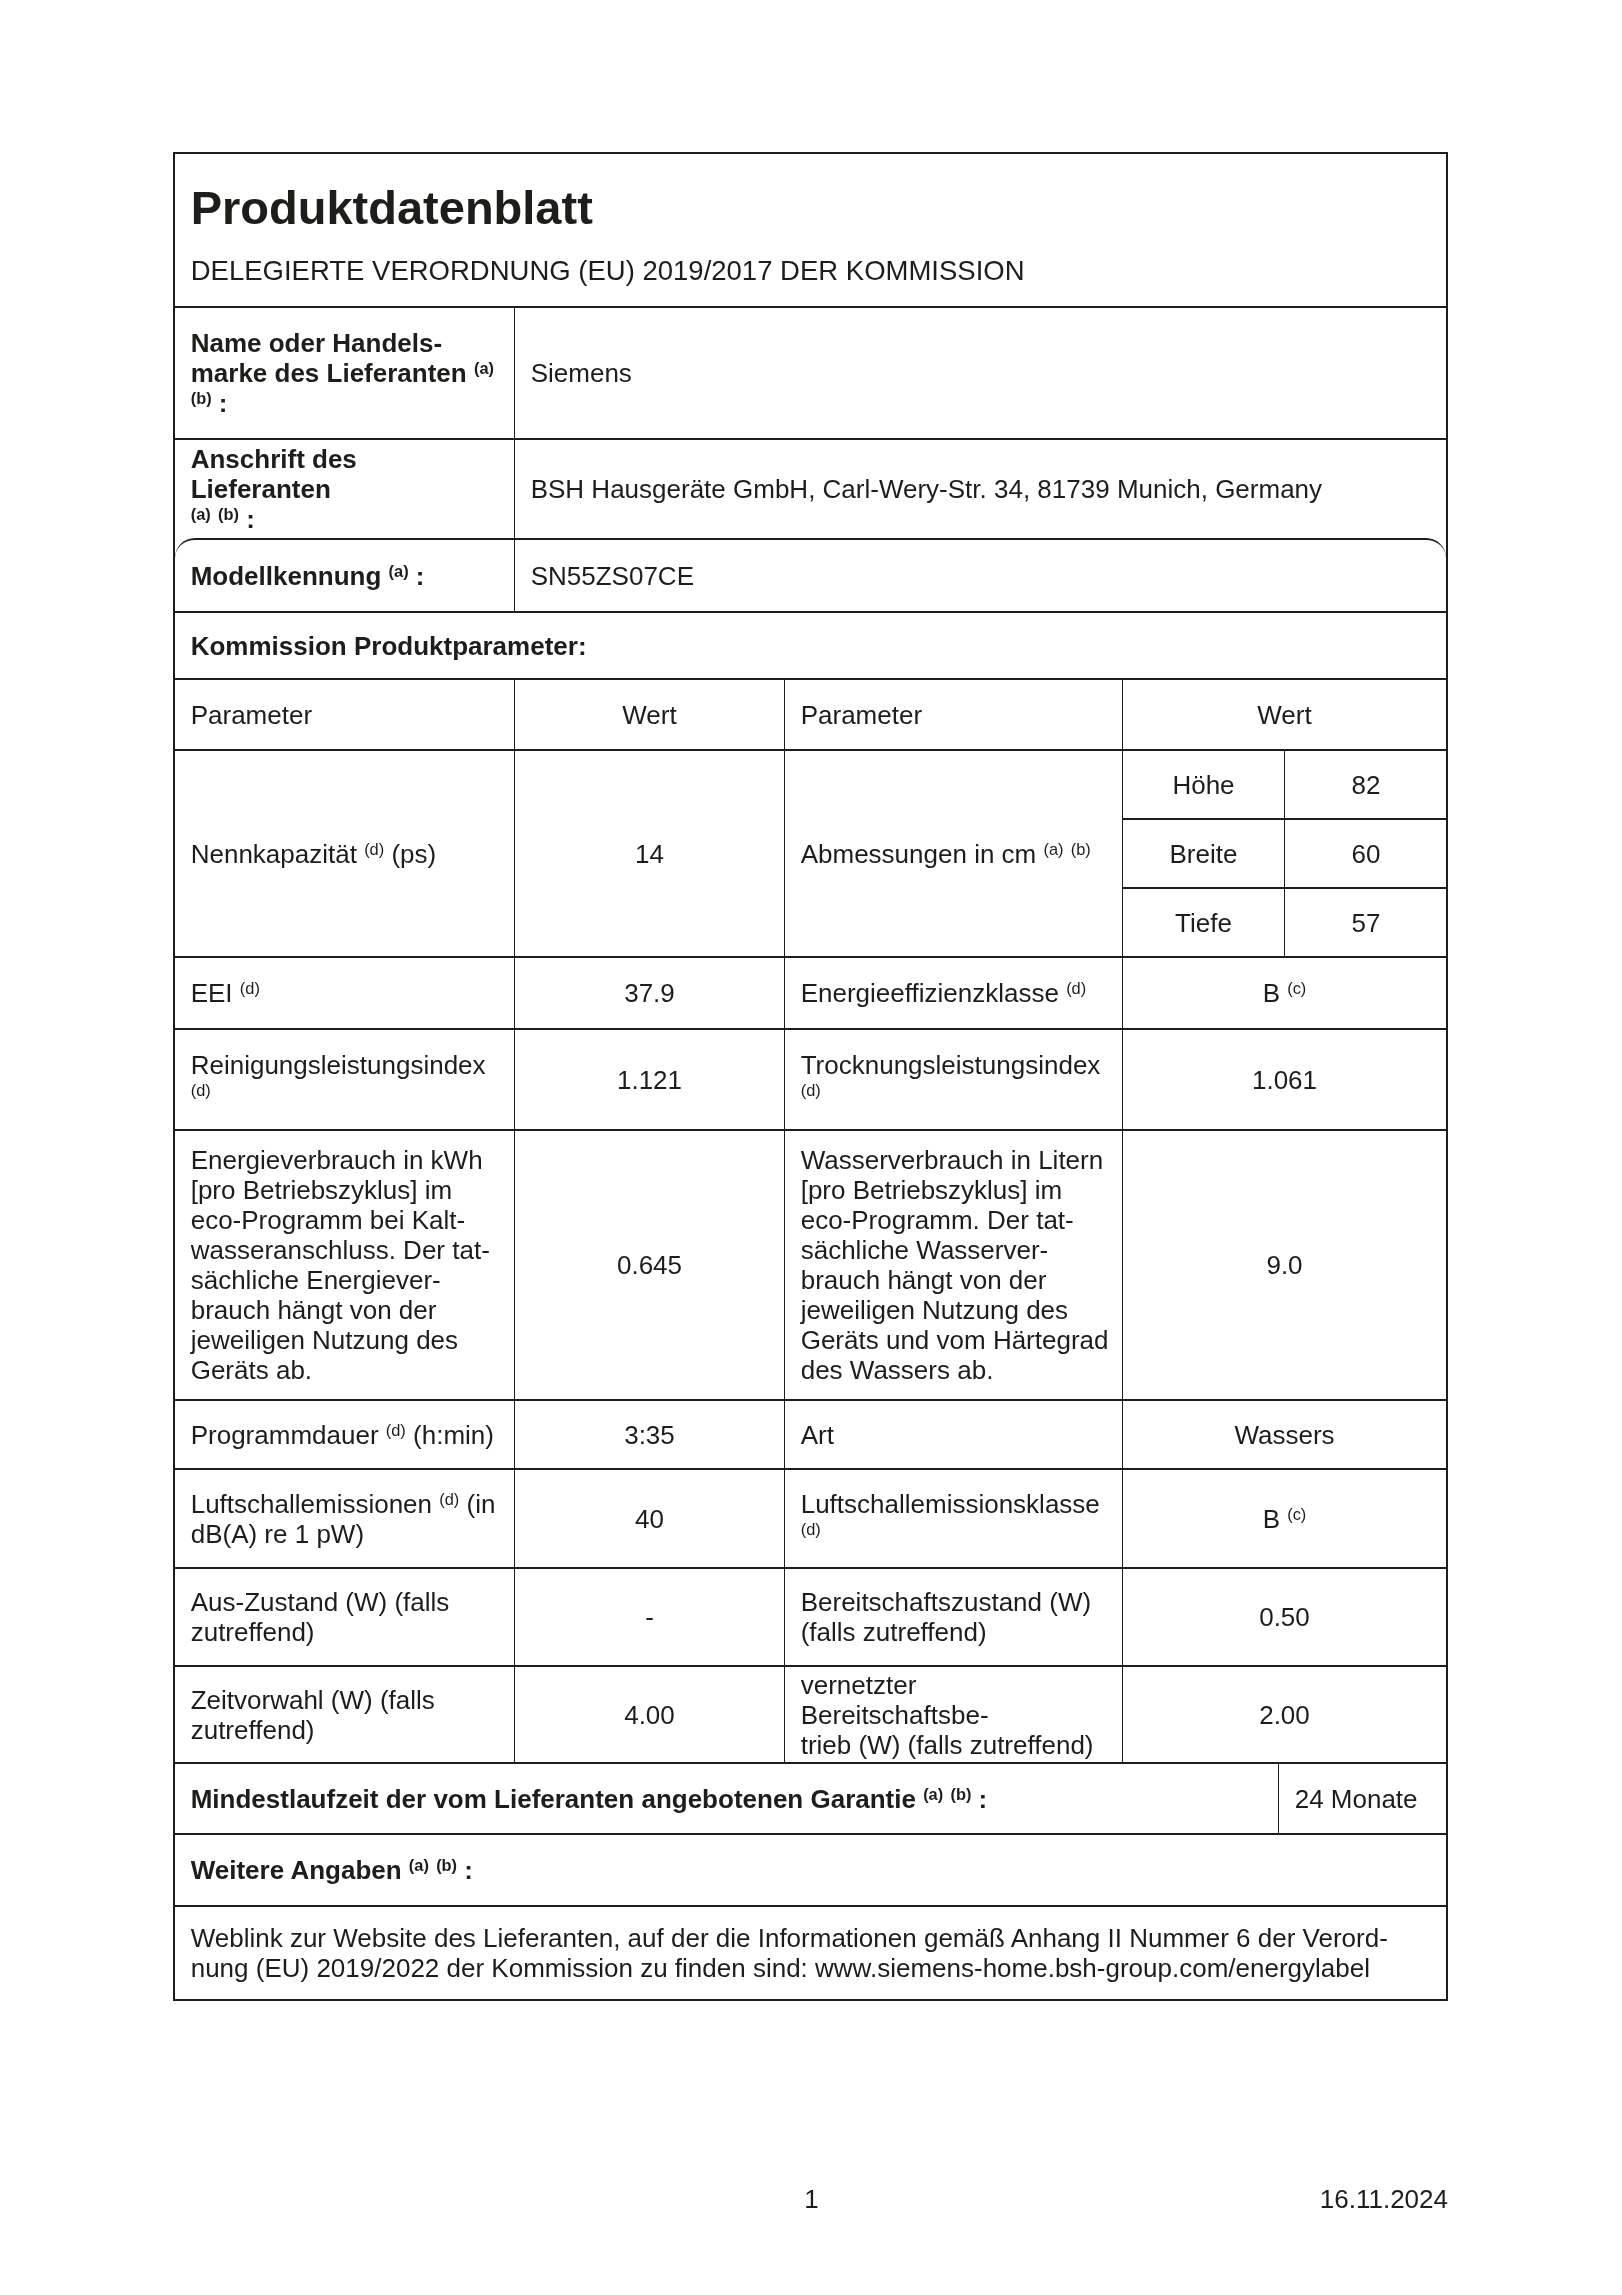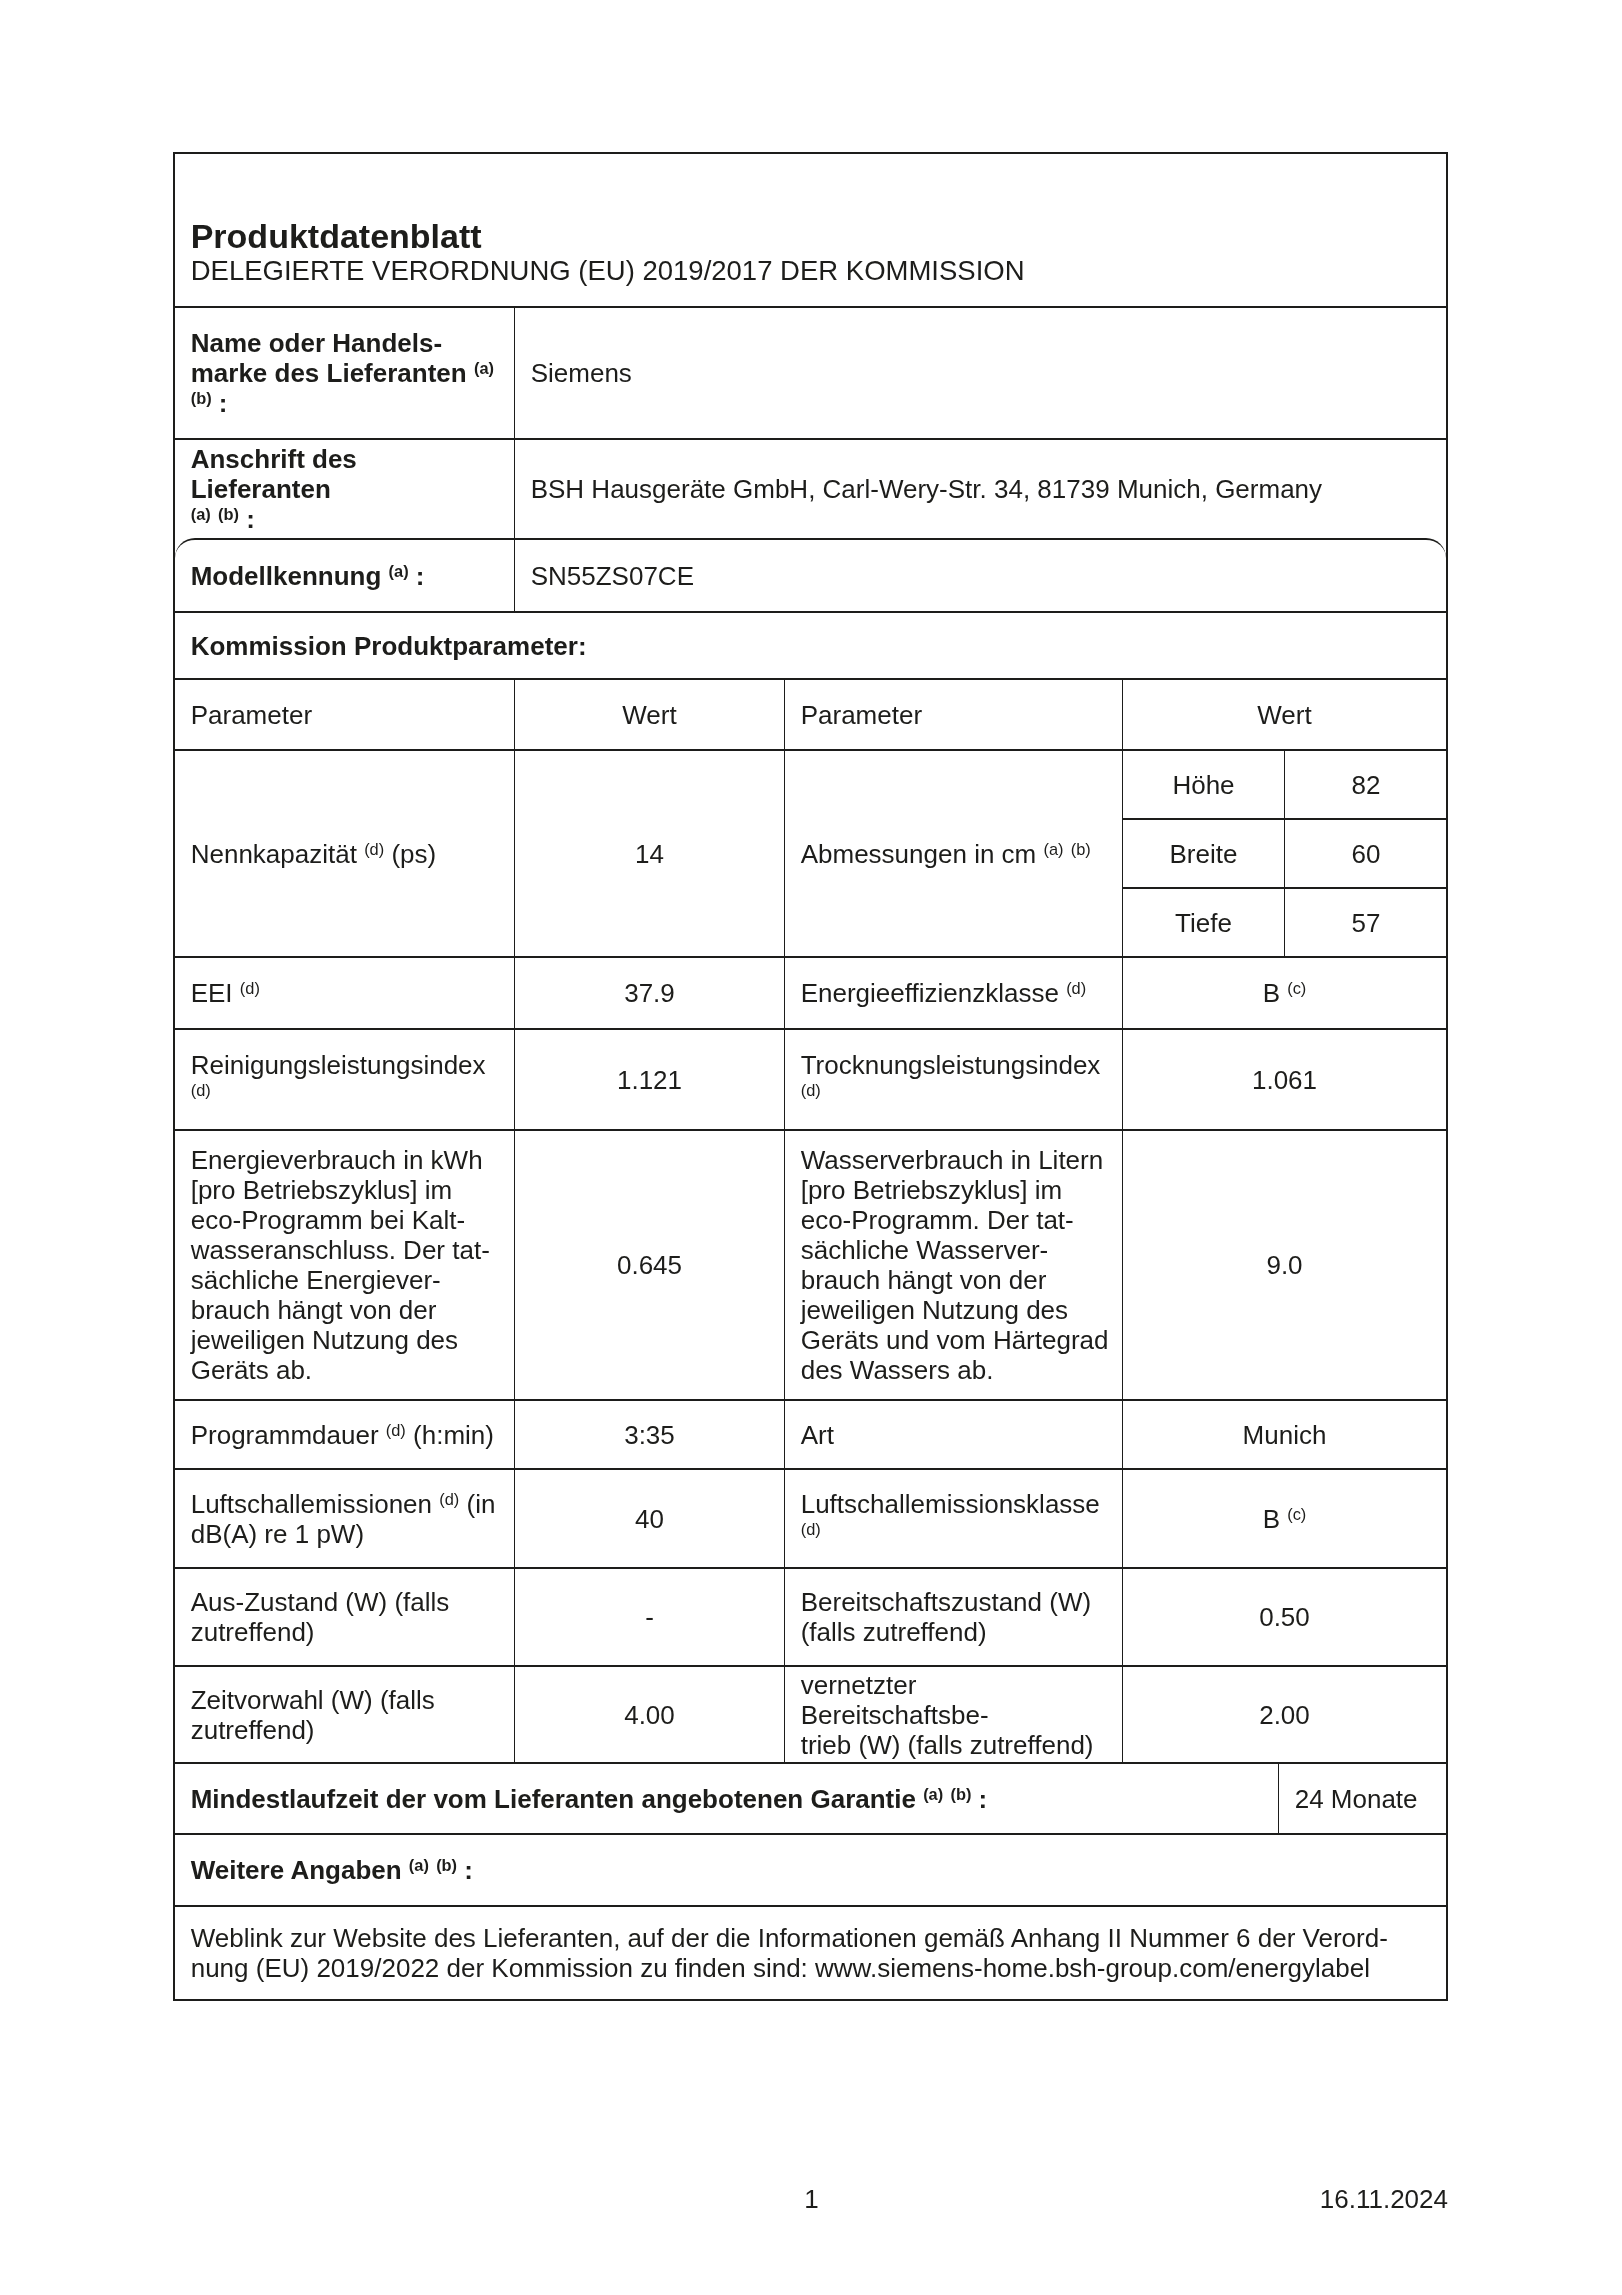--- a/index.html
+++ b/index.html
@@ -27,21 +27,21 @@
   .vr { border-right:1.3px solid #1d1d1b; }
   .c1 { width:340px; } .c2 { width:270px; } .c3 { width:338px; } .c4 { width:323px; }
   .cspan { width:931px; } .cfull { width:1271px; } .cgar { width:1104px; }
   .lbl { display:flex; align-items:center; padding:0 11.8px 0 15.7px; text-align:left; }
   .val { display:flex; align-items:center; justify-content:center; text-align:center; padding:0 3.9px; }
   .b { font-weight:bold; }
   .sup { font-size:16.4px; vertical-align:0.5em; line-height:0; }
 
   .r-title { height:152px; flex-direction:column; justify-content:space-between;
              padding:27.5px 15.7px 19.6px 15.7px; display:flex; }
-  .title { font-size:34px; font-weight:bold; line-height:1.1;margin-top:36px; }
+  .title { font-size:47px; font-weight:bold; line-height:1.1; }
   .subtitle { font-size:27.5px; }
 
   .r-name { height:132px; } .r-addr { height:100px; } .r-model { height:73px;border-radius:20px; }
   .r-section { height:67px; } .r-header { height:71px; }
   .r-cap { height:207px; } .r-eei { height:72px; } .r-rein { height:101px; }
   .r-energy { height:270px; } .r-prog { height:69px; } .r-noise { height:99px; }
   .r-off { height:98px; } .r-delay { height:97px; }
   .r-gar { height:71px; } .r-more { height:72px; } .r-web { height:94px; }
 
   .dimcol { display:flex; flex-direction:column; padding:0; }
@@ -198,21 +198,21 @@
       <div class="cell c1 lbl vr">
           <span>Programmdauer <span class="sup">(d)</span> (h:min)</span>
         </div>
       <div class="cell c2 val vr">
           <span>3:35</span>
         </div>
       <div class="cell c3 lbl vr">
           <span>Art</span>
         </div>
       <div class="cell c4 val">
-          <span>Munich</span>
+          <span>Wassers</span>
         </div>
     </div>
 
     <div class="row r-noise">
       <div class="cell c1 lbl vr">
           <span>Luftschallemissionen <span class="sup">(d)</span> (in<br>dB(A) re 1 pW)</span>
         </div>
       <div class="cell c2 val vr">
           <span>40</span>
         </div>

